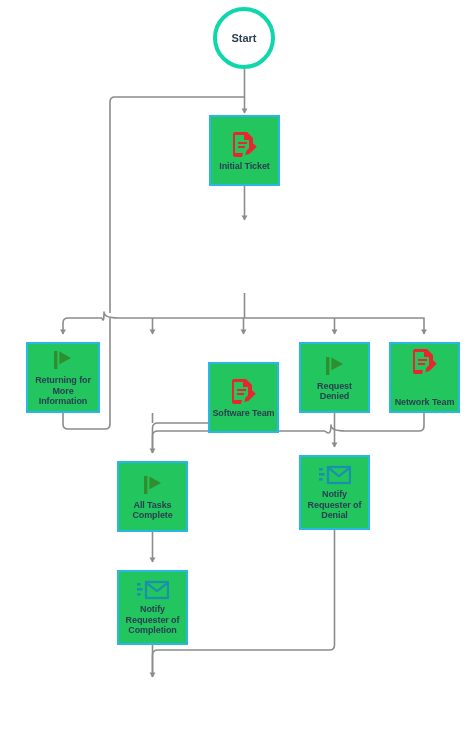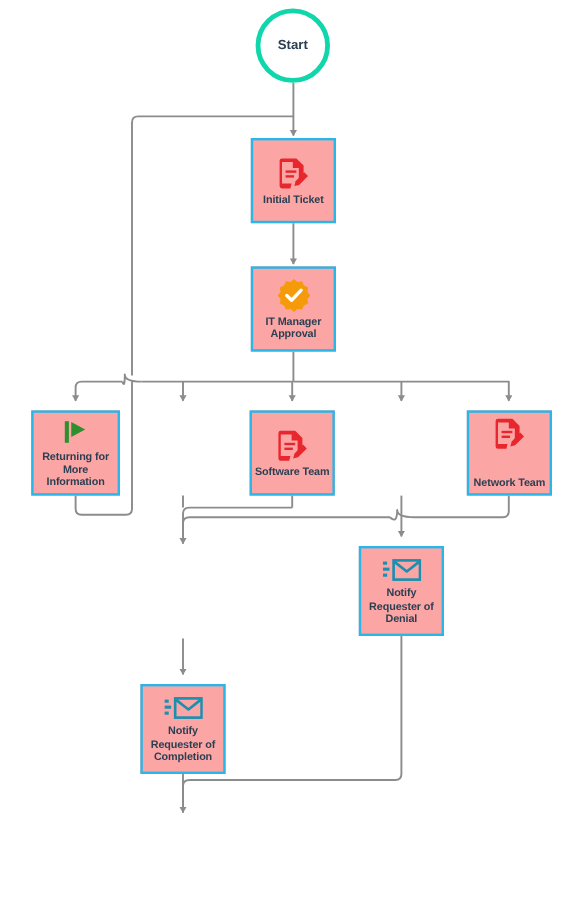--- a/index.html
+++ b/index.html
@@ -3,21 +3,21 @@
 <meta charset="utf-8">
 <style>
   html,body{margin:0;padding:0;background:#ffffff;}
   body{font-family:"Liberation Sans",sans-serif;}
   #canvas{position:relative;width:468px;height:749px;background:#ffffff;overflow:hidden;}
   svg.edges{position:absolute;left:0;top:0;width:476px;height:749px;}
 
   .node{position:absolute;box-sizing:border-box;display:flex;flex-direction:column;
         align-items:center;justify-content:center;}
 
-  .task{background:#fca5a5;border:2px solid #29b6e8;}
+  .task{background:#22c55e;border:2px solid #29b6e8;}
   .task .label{color:#2b3f52;font-weight:bold;font-size:9px;line-height:10.5px;
         text-align:center;letter-spacing:-.1px;padding:0 2px;}
   .task .glyph{display:flex;align-items:center;justify-content:center;margin-bottom:3px;}
 
   .terminal{border-radius:50%;background:#ffffff;display:flex;align-items:center;justify-content:center;}
   .terminal .label{font-weight:bold;font-size:11px;color:#2b3f52;}
   .start{border:4px solid #0fd6ab;}
   .end{border:4px solid #e2471a;}
 </style>
 </head>
@@ -82,69 +82,78 @@
       <svg width="26" height="28" viewBox="0 0 26 28">
         <path d="M3 2 h12 l6 6 v7 l-4 4 v-9 h-5 v-5 h-9 v18 h8 l-1 4 h-7 a2 2 0 0 1 -2 -2 v-21 a2 2 0 0 1 2 -2 z" fill="#e8262d"></path>
         <rect x="6" y="12" width="9" height="2" fill="#e8262d"></rect>
         <rect x="6" y="16" width="7" height="2" fill="#e8262d"></rect>
         <path d="M21.5 13.5 l3.2 3.2 -7.4 7.4 -4 1 1 -4 z" fill="#e8262d"></path>
       </svg>
     </span>
     <span class="label">Initial Ticket</span>
   </div>
 
-  <div class="node task" style="left:209px;top:222px;width:71px;height:71px;">
-    <span class="glyph">
-      <svg width="28" height="28" viewBox="0 0 28 28">
-        <path d="M14 0.5 l2.9 2.5 3.8 -0.6 1.6 3.5 3.5 1.6 -0.6 3.8 2.5 2.9 -2.5 2.9 0.6 3.8 -3.5 1.6 -1.6 3.5 -3.8 -0.6 -2.9 2.5 -2.9 -2.5 -3.8 0.6 -1.6 -3.5 -3.5 -1.6 0.6 -3.8 -2.5 -2.9 2.5 -2.9 -0.6 -3.8 3.5 -1.6 1.6 -3.5 3.8 0.6 z" fill="#f59b0b"></path>
-        <path d="M8 14.2 l4 4 8 -8.4" fill="none" stroke="#ffffff" stroke-width="2.8" stroke-linecap="round" stroke-linejoin="round"></path>
-      </svg>
-    </span>
-    <span class="label" style="white-space:pre-line;">IT Manager
-Approval</span>
-  </div>
 
   <div class="node task" style="left:26px;top:342px;width:74px;height:71px;align-items:center;">
     <span class="glyph">
       <svg width="24" height="24" viewBox="0 0 24 24">
         <rect x="3" y="3" width="3.4" height="18" fill="#2f8f2f"></rect>
         <path d="M8.4 3.6 L20 9.9 L8.4 16.2 z" fill="#2f8f2f"></path>
       </svg>
     </span>
     <span class="label" style="white-space:pre-line;">Returning for
 More
 Information</span>
   </div>
 
 
-  <div class="node task" style="left:208px;top:342px;width:71px;height:71px;">
+  <div class="node task" style="left:208px;top:362px;width:71px;height:71px;">
     <span class="glyph">
       <svg width="26" height="28" viewBox="0 0 26 28">
         <path d="M3 2 h12 l6 6 v7 l-4 4 v-9 h-5 v-5 h-9 v18 h8 l-1 4 h-7 a2 2 0 0 1 -2 -2 v-21 a2 2 0 0 1 2 -2 z" fill="#e8262d"></path>
         <rect x="6" y="12" width="9" height="2" fill="#e8262d"></rect>
         <rect x="6" y="16" width="7" height="2" fill="#e8262d"></rect>
         <path d="M21.5 13.5 l3.2 3.2 -7.4 7.4 -4 1 1 -4 z" fill="#e8262d"></path>
       </svg>
     </span>
     <span class="label">Software Team</span>
   </div>
 
+  <div class="node task" style="left:299px;top:342px;width:71px;height:71px;">
+    <span class="glyph">
+      <svg width="24" height="24" viewBox="0 0 24 24">
+        <rect x="3" y="3" width="3.4" height="18" fill="#2f8f2f"></rect>
+        <path d="M8.4 3.6 L20 9.9 L8.4 16.2 z" fill="#2f8f2f"></path>
+      </svg>
+    </span>
+    <span class="label">Request Denied</span>
+  </div>
 
   <div class="node task" style="left:389px;top:342px;width:71px;height:71px;gap:19px;">
     <span class="glyph">
       <svg width="26" height="28" viewBox="0 0 26 28">
         <path d="M3 2 h12 l6 6 v7 l-4 4 v-9 h-5 v-5 h-9 v18 h8 l-1 4 h-7 a2 2 0 0 1 -2 -2 v-21 a2 2 0 0 1 2 -2 z" fill="#e8262d"></path>
         <rect x="6" y="12" width="9" height="2" fill="#e8262d"></rect>
         <rect x="6" y="16" width="7" height="2" fill="#e8262d"></rect>
         <path d="M21.5 13.5 l3.2 3.2 -7.4 7.4 -4 1 1 -4 z" fill="#e8262d"></path>
       </svg>
     </span>
     <span class="label">Network Team</span>
   </div>
 
+  <div class="node task" style="left:117px;top:461px;width:71px;height:71px;">
+    <span class="glyph">
+      <svg width="24" height="24" viewBox="0 0 24 24">
+        <rect x="3" y="3" width="3.4" height="18" fill="#2f8f2f"></rect>
+        <path d="M8.4 3.6 L20 9.9 L8.4 16.2 z" fill="#2f8f2f"></path>
+      </svg>
+    </span>
+    <span class="label" style="white-space:pre-line;">All Tasks
+Complete</span>
+  </div>
 
   <div class="node task" style="left:299px;top:455px;width:71px;height:75px;">
     <span class="glyph">
       <svg width="32" height="22" viewBox="0 0 32 22">
         <rect x="0" y="4" width="3.6" height="2.6" fill="#1b8fb0"></rect>
         <rect x="0" y="9" width="5.6" height="2.6" fill="#1b8fb0"></rect>
         <rect x="0" y="14" width="3.6" height="2.6" fill="#1b8fb0"></rect>
         <rect x="9" y="3" width="22" height="16" fill="none" stroke="#1b8fb0" stroke-width="2.2"></rect>
         <path d="M9.8 4.2 L20 12.2 L30.2 4.2" fill="none" stroke="#1b8fb0" stroke-width="2.2" stroke-linejoin="round"></path>
       </svg>

